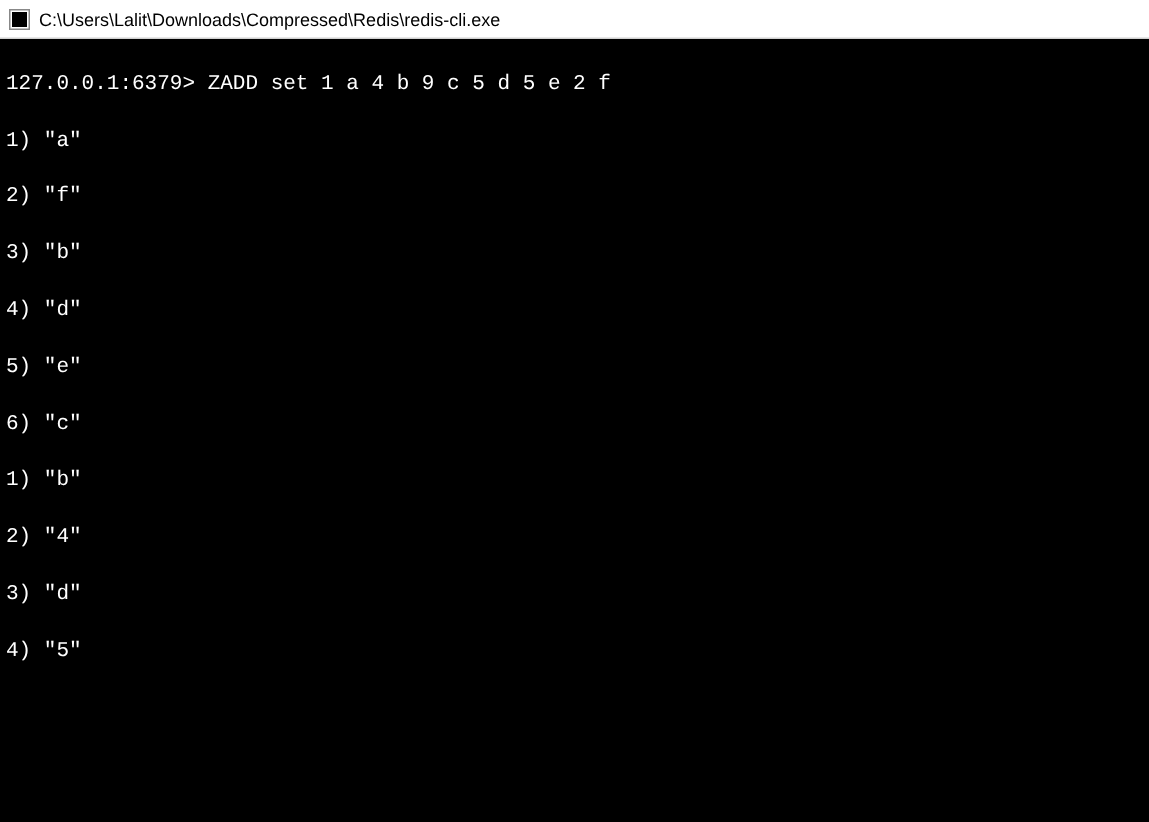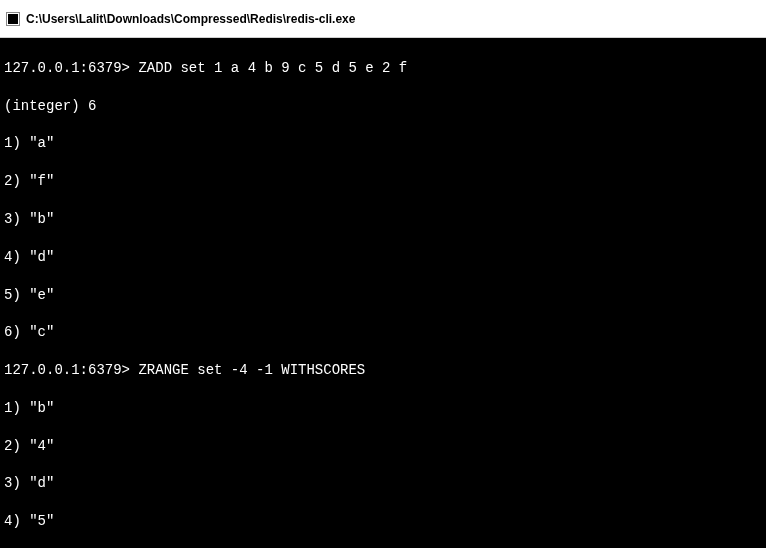--- a/index.html
+++ b/index.html
@@ -9,27 +9,26 @@
     }
     body {
       font-family: "Segoe UI", Tahoma, sans-serif;
       font-size: 12px;
       background: #fff;
       width: 766px;
       height: 548px;
       overflow: hidden;
     }
     .titlebar {
-      height: 38px;
+      height: 26px;
       background: #fff;
       border-bottom: 1px solid #d0d0d0;
       display: flex;
       align-items: center;
       padding: 0 6px;
-      font-weight: bold;
     }
     .window-icon {
       width: 14px;
       height: 14px;
       margin-right: 6px;
       display: inline-flex;
       align-items: center;
       justify-content: center;
     }
     .window-icon svg {
@@ -63,28 +62,26 @@
     <svg viewBox="0 0 14 14">
       <rect x="0.5" y="0.5" width="13" height="13" fill="#fff" stroke="#888" stroke-width="1"></rect>
       <rect x="2" y="2" width="10" height="10" fill="#000"></rect>
     </svg>
   </span>
   <span class="title-text">C:\Users\Lalit\Downloads\Compressed\Redis\redis-cli.exe</span>
 </div>
 
 <div class="terminal">
 <span class="line">127.0.0.1:6379&gt; ZADD set 1 a 4 b 9 c 5 d 5 e 2 f</span>
-<span class="line">(integer) 6</span>
 <span class="line">1) "a"</span>
 <span class="line">2) "f"</span>
 <span class="line">3) "b"</span>
 <span class="line">4) "d"</span>
 <span class="line">5) "e"</span>
 <span class="line">6) "c"</span>
-<span class="line">127.0.0.1:6379&gt; ZRANGE set -4 -1 WITHSCORES</span>
 <span class="line">1) "b"</span>
 <span class="line">2) "4"</span>
 <span class="line">3) "d"</span>
 <span class="line">4) "5"</span>
 
 
 
 
 
 

